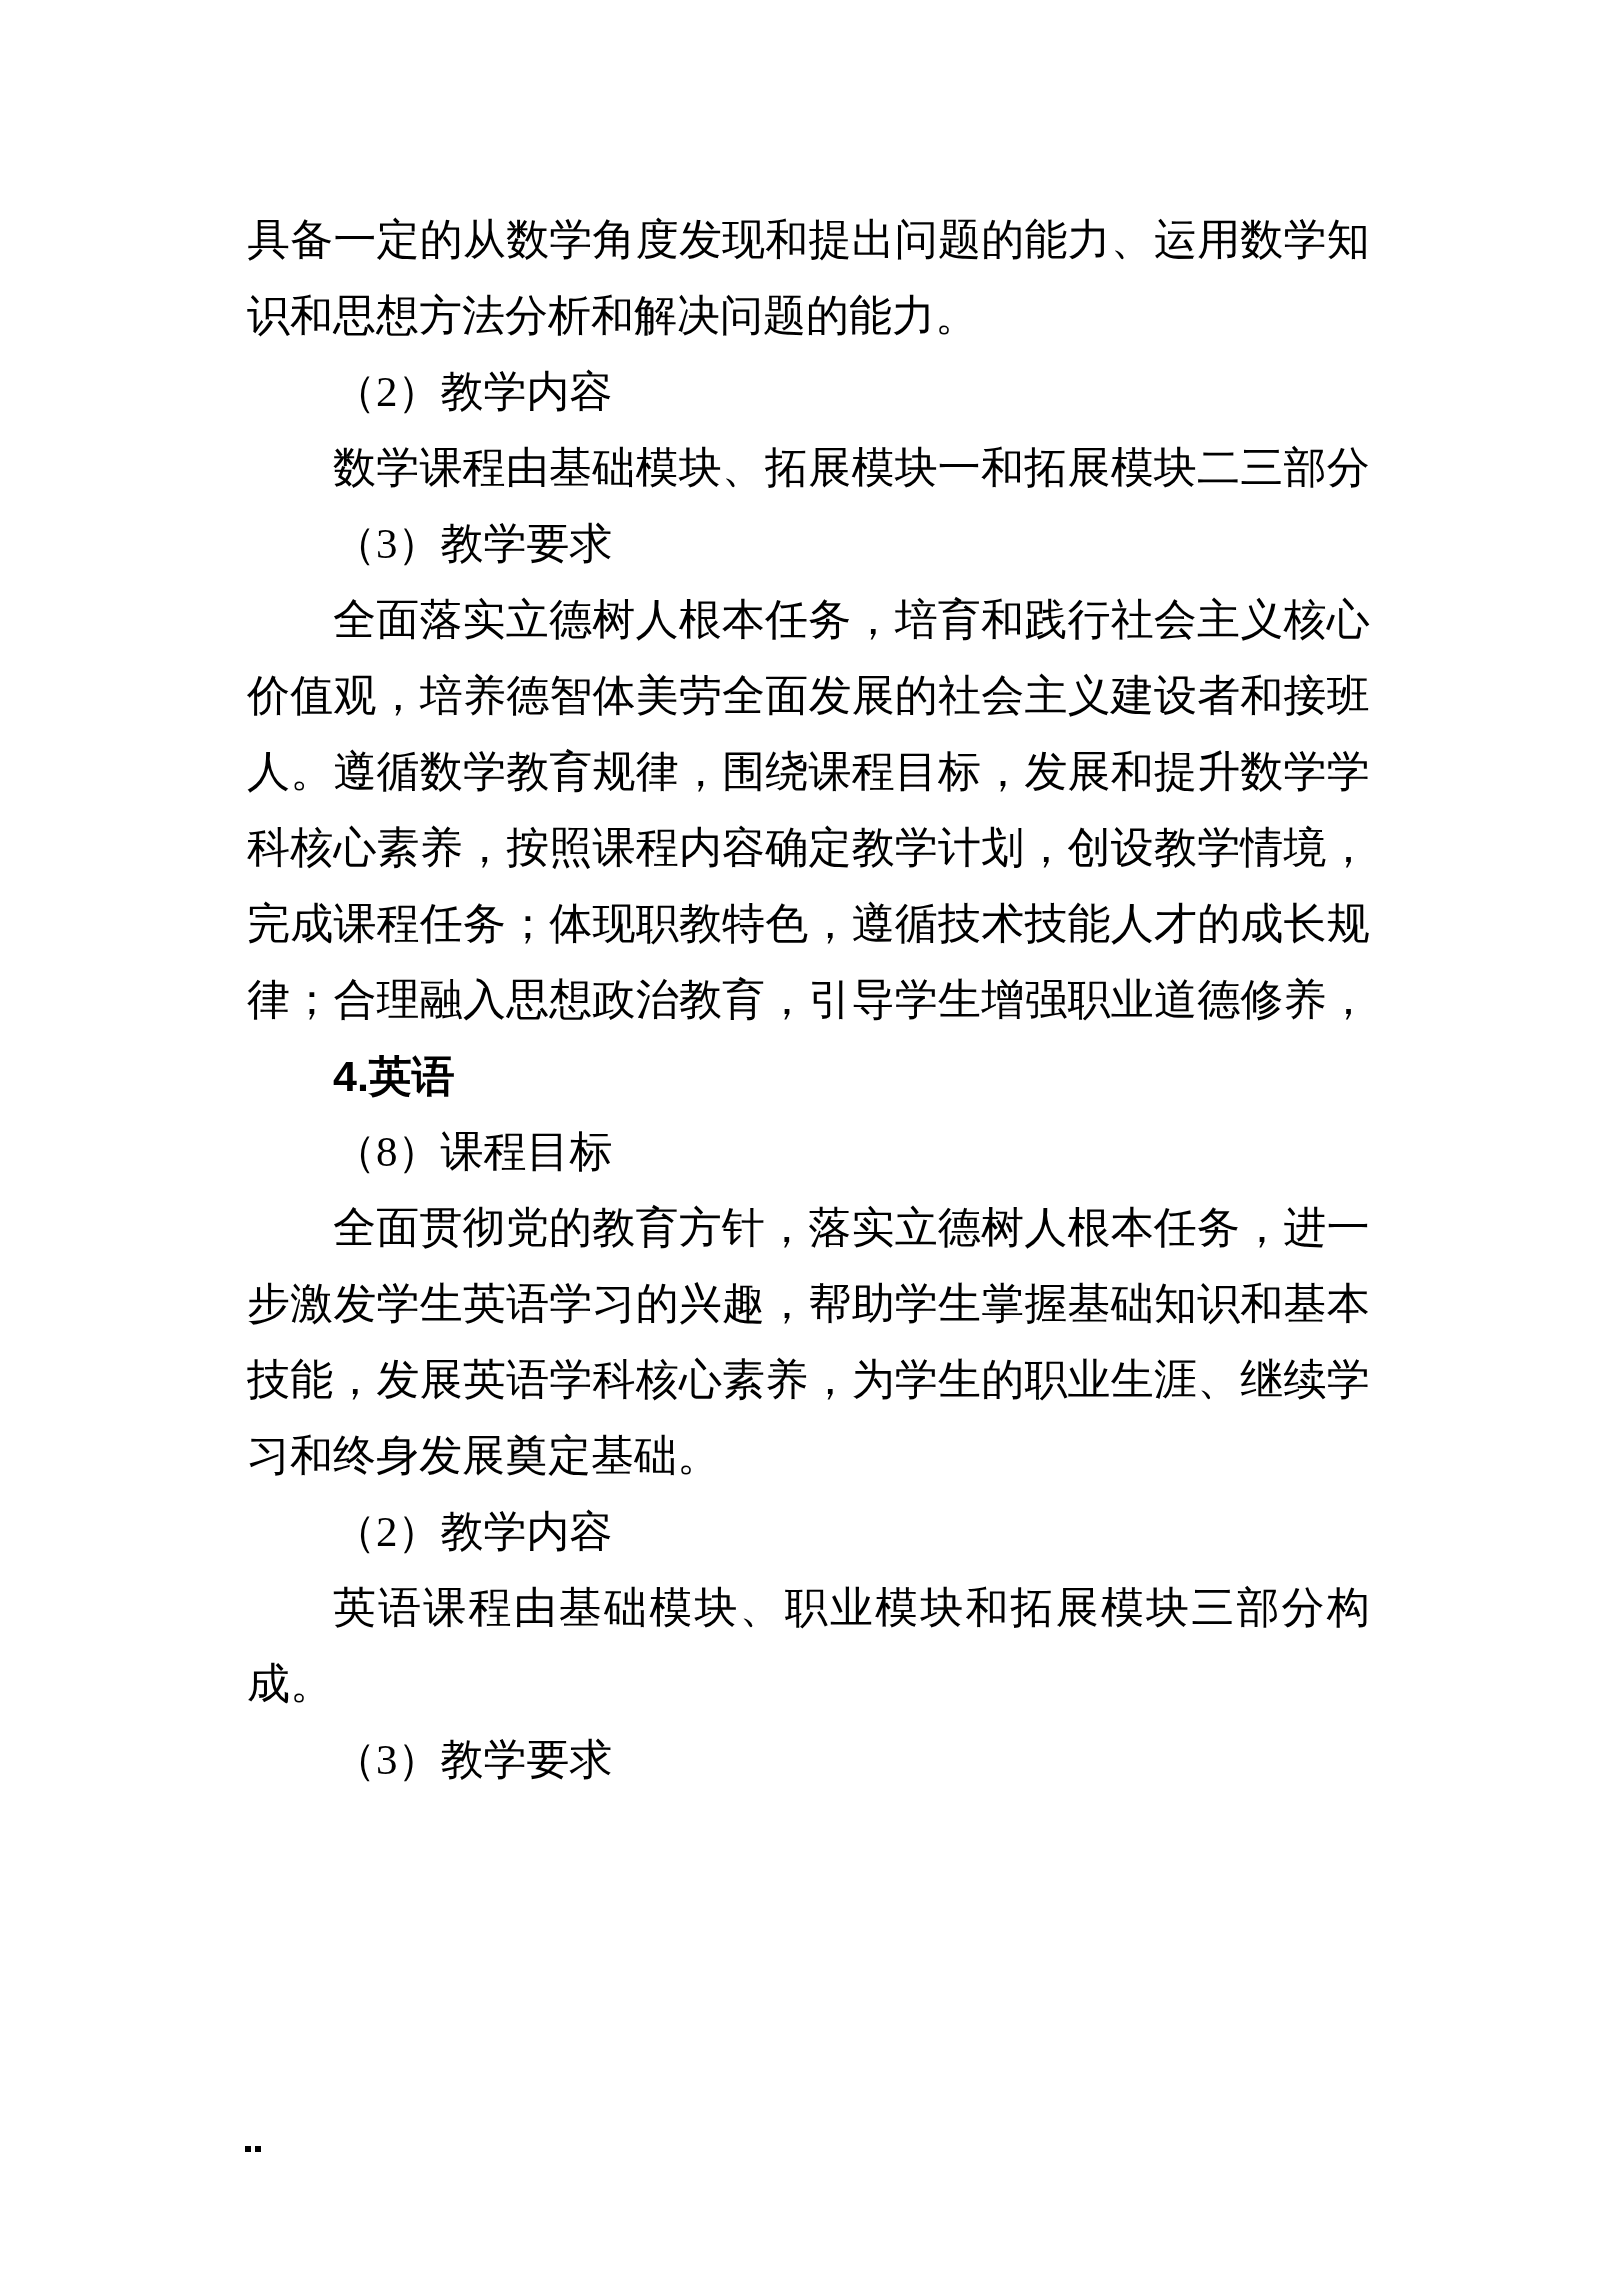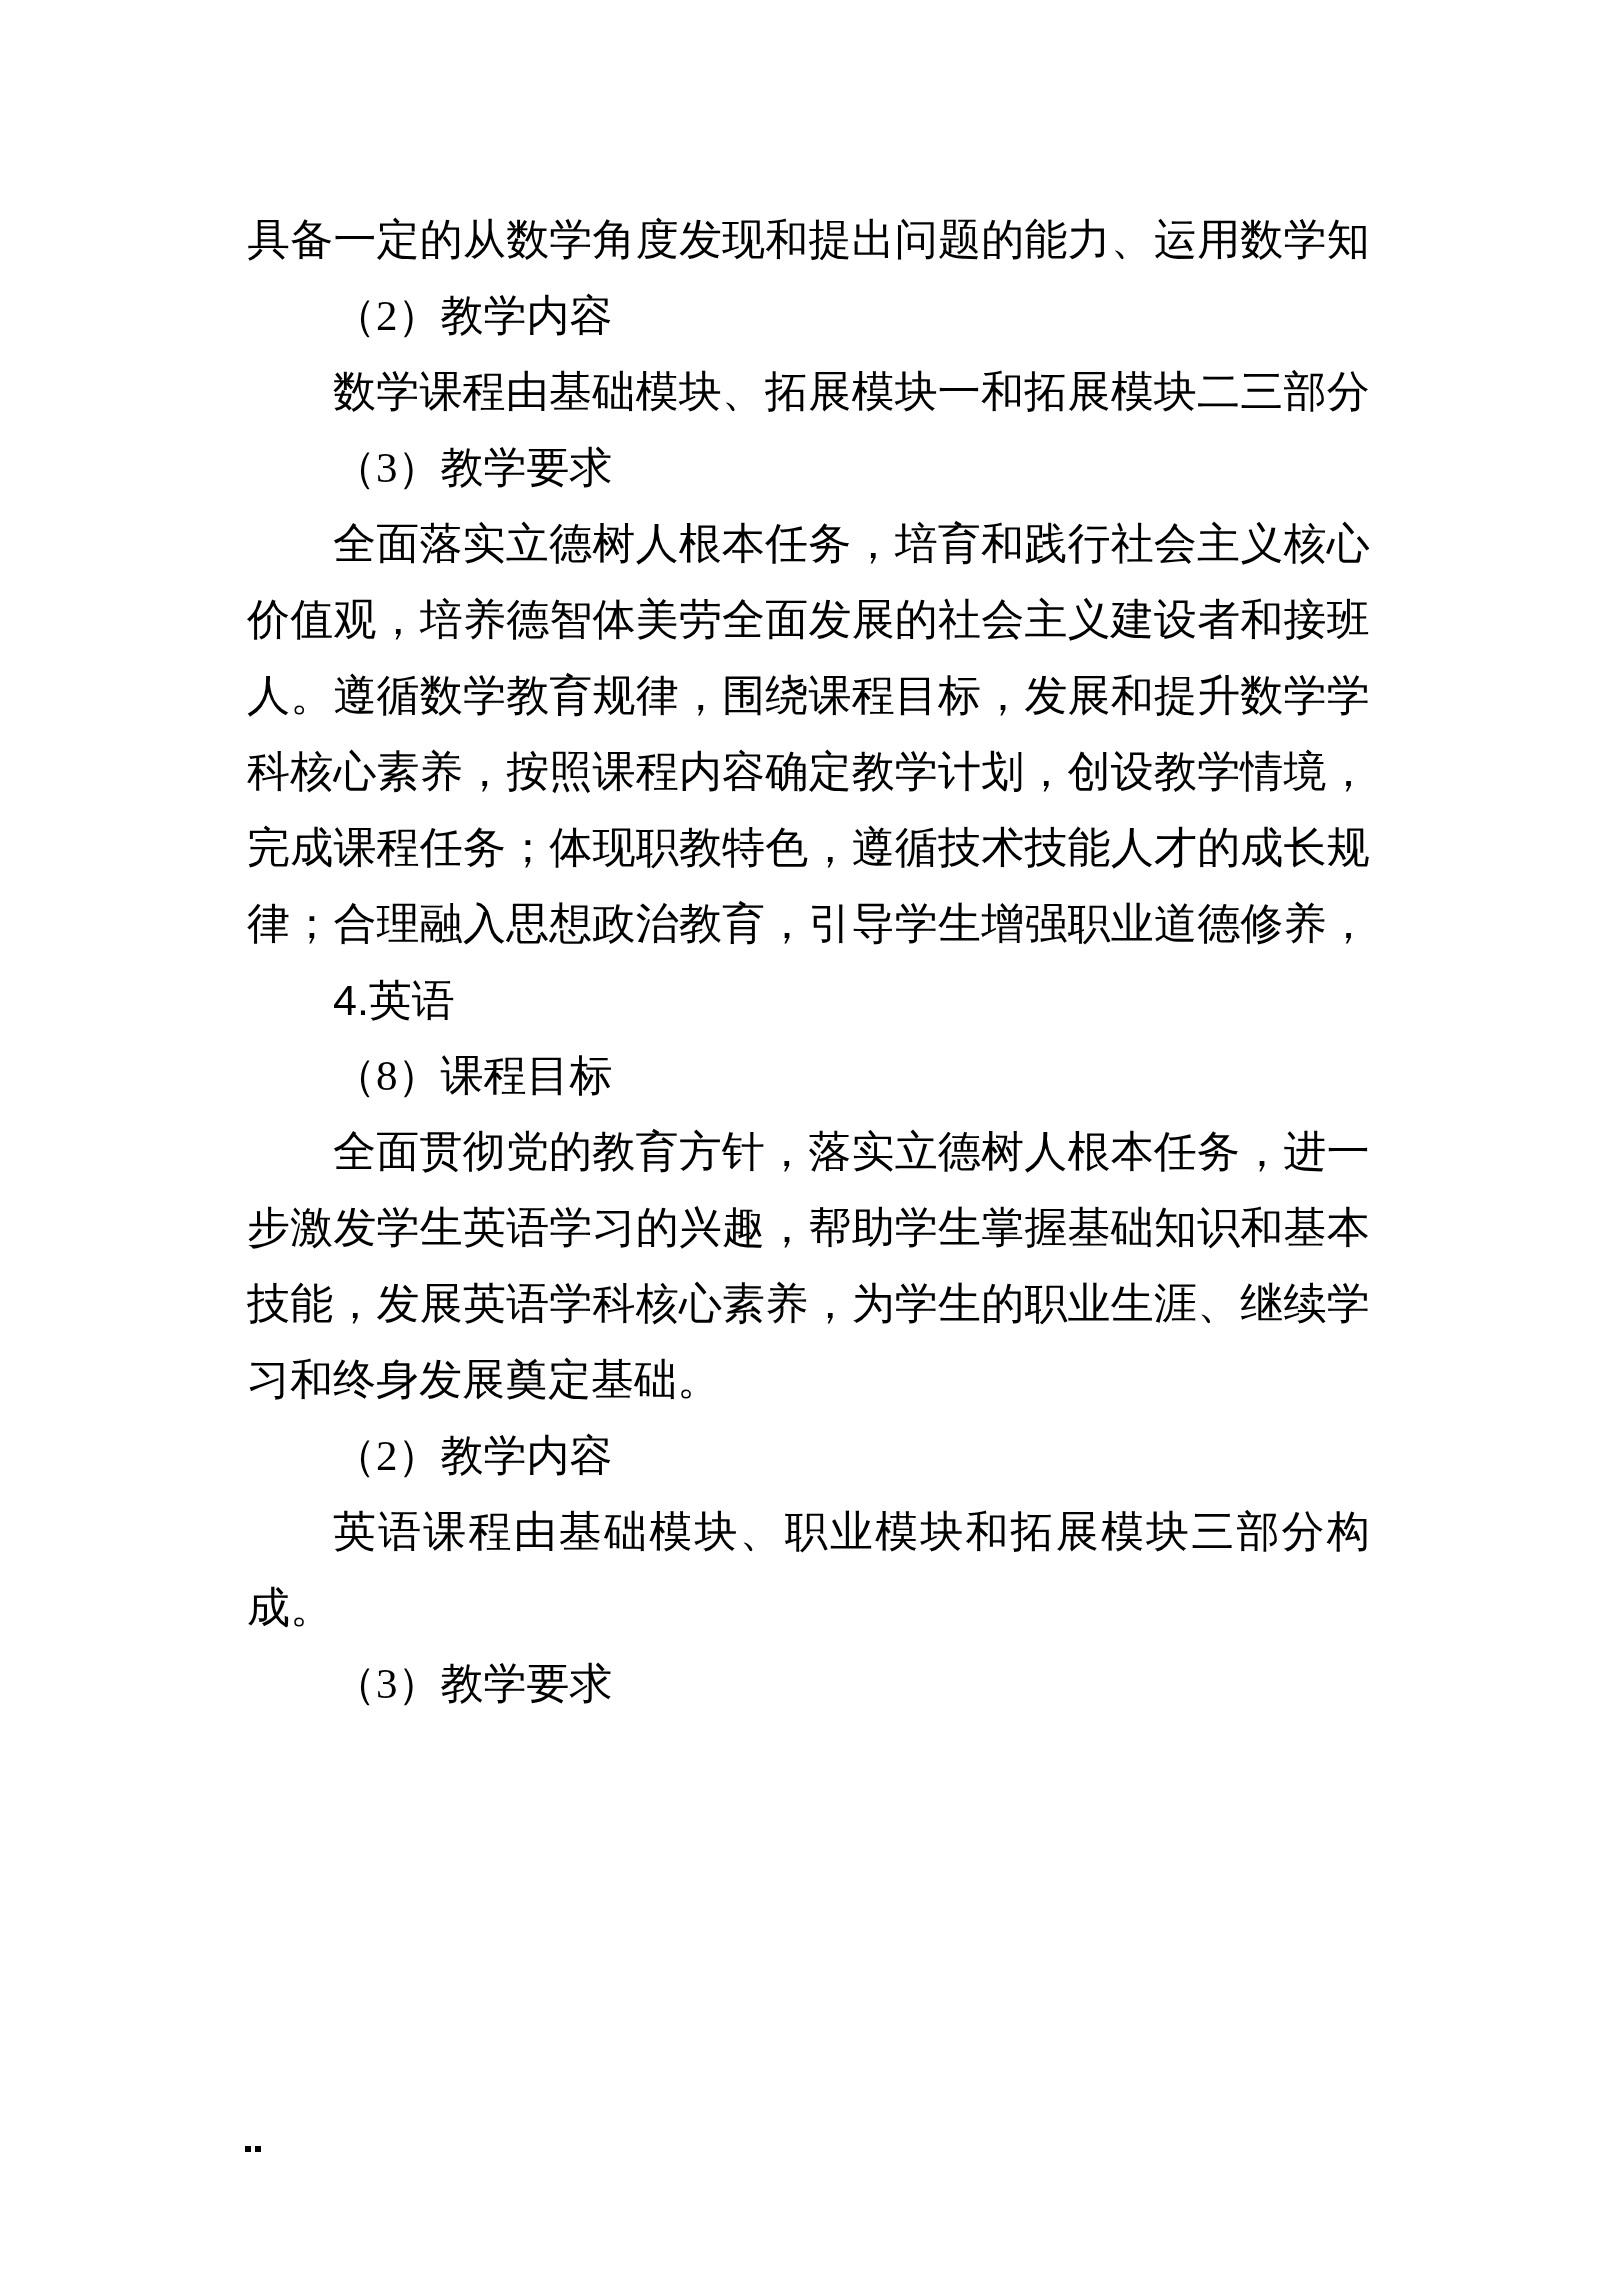--- a/index.html
+++ b/index.html
@@ -33,21 +33,21 @@
     justify-content: space-between;
   }
   .line.justify span {
     flex: 0 0 auto;
   }
   .line.indent {
     padding-left: 86px;
   }
   .line.bold {
     font-family: "Liberation Sans", sans-serif;
-    font-weight: 400;
+    font-weight: 700;
   }
   .footer-mark {
     position: absolute;
     left: 245px;
     top: 2146px;
     display: flex;
     gap: 3.9px;
   }
   .footer-mark .dot {
     width: 5.9px;
@@ -81,20 +81,21 @@
         <span>的</span>
         <span>能</span>
         <span>力</span>
         <span>、</span>
         <span>运</span>
         <span>用</span>
         <span>数</span>
         <span>学</span>
         <span>知</span>
       </div>
+      <div class="line">识和思想方法分析和解决问题的能力。</div>
       <div class="line indent">（2）教学内容</div>
       <div class="line justify indent">
         <span>数</span>
         <span>学</span>
         <span>课</span>
         <span>程</span>
         <span>由</span>
         <span>基</span>
         <span>础</span>
         <span>模</span>

